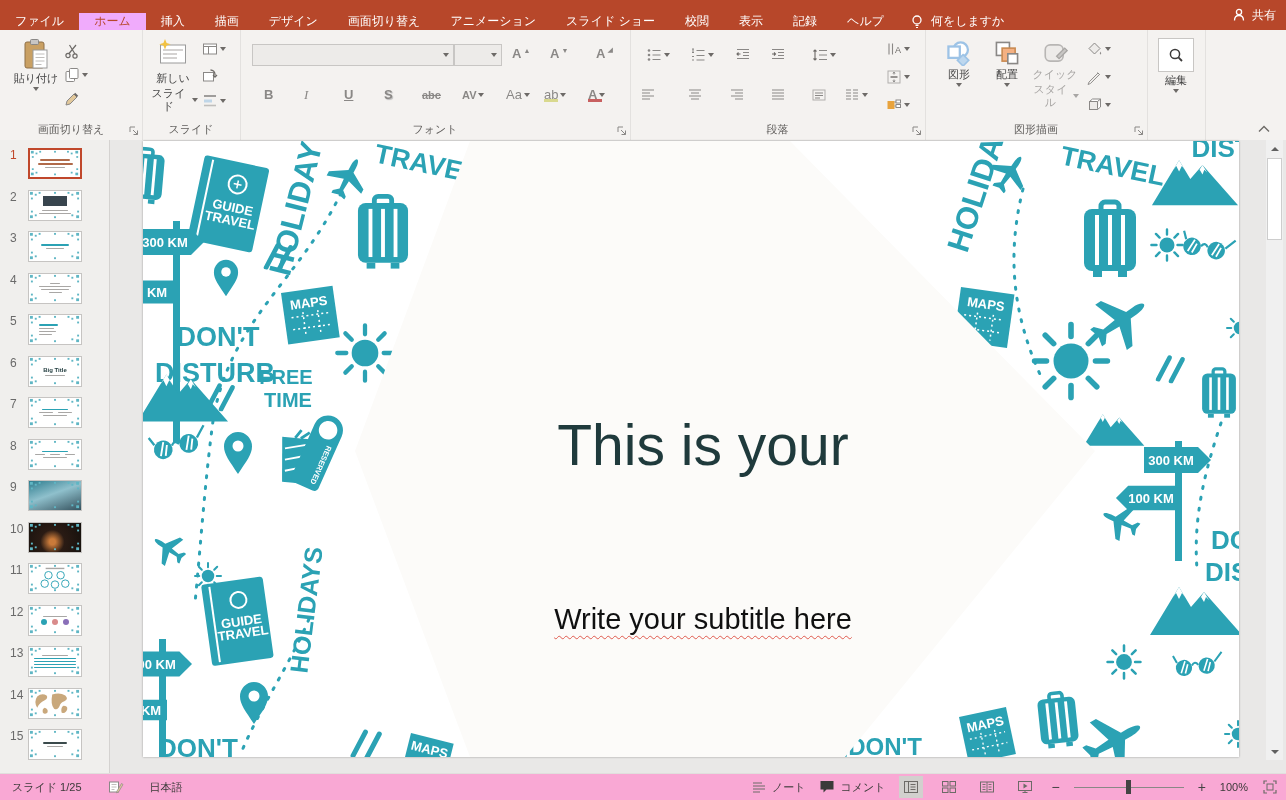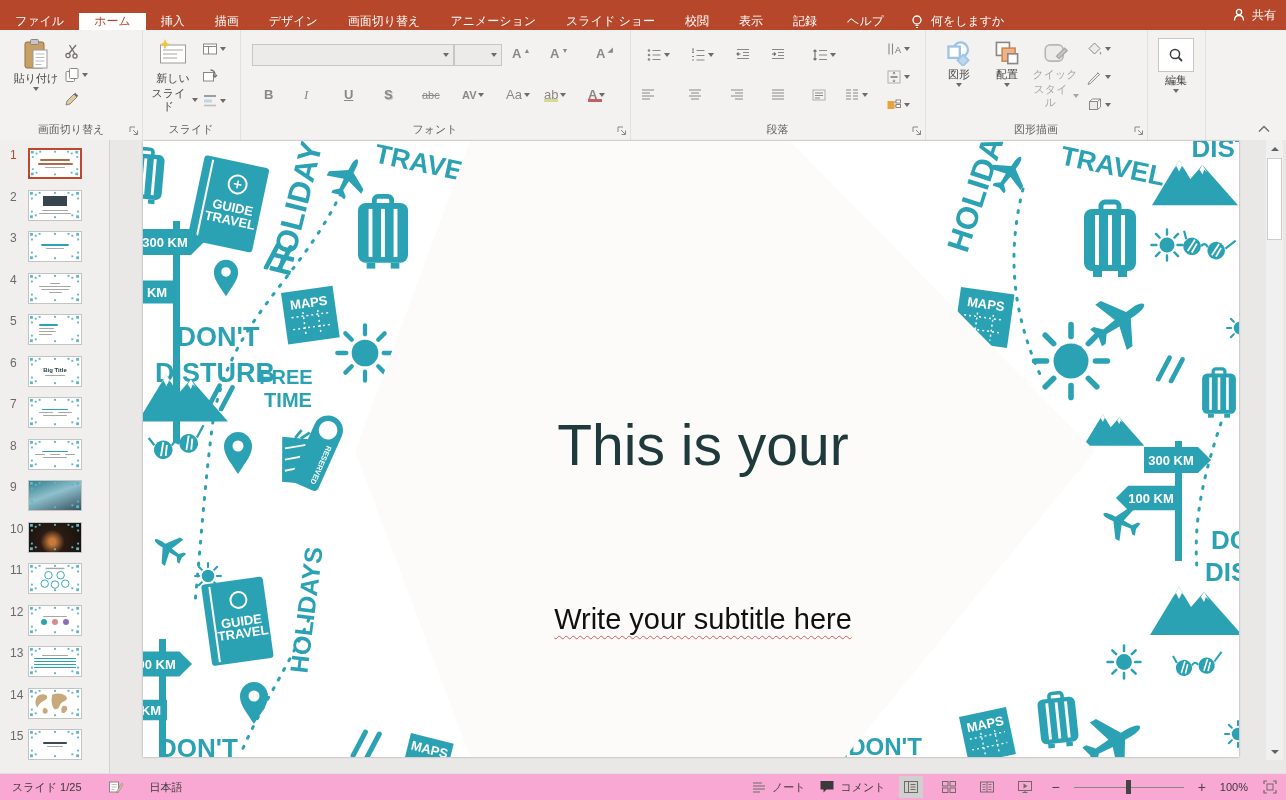--- a/index.html
+++ b/index.html
@@ -4,40 +4,40 @@
 <style>
   html,body{margin:0;padding:0;width:1286px;height:800px;overflow:hidden;
     font-family:"Liberation Sans","DejaVu Sans",sans-serif;background:#fff;
     -webkit-font-smoothing:antialiased;}
   :root{--accent:#2BA2B4;--title-c:#1F3A3C;--red:#B7472A;}
   svg{overflow:hidden;display:block}
   
   .tabbar{position:absolute;top:0;left:0;width:1286px;height:30px;background:var(--red);
     display:flex;align-items:flex-end;color:#fff;font-size:12px;}
   .tab{padding:0 15px;display:flex;align-items:center;cursor:default;white-space:nowrap}
-  .tab.sel{background:#ffffff;color:var(--red);}
+  .tab.sel{background:#f0abfc;color:var(--red);}
   .tellme{display:flex;align-items:center;gap:6px;padding:0 10px;font-size:12px}
   .share{position:absolute;right:10px;top:0;height:30px;display:flex;align-items:center;gap:5px;font-size:12px}
   
   .ribbon{position:absolute;top:30px;left:0;width:1286px;height:110px;background:#F4F2F0;
     border-bottom:1px solid #D8D6D4;font-size:11px;color:#444;}
   .grp{position:absolute;top:0;height:110px;border-right:1px solid #E3E1DF;}
   .cap{position:absolute;bottom:3px;left:0;right:0;text-align:center;color:#605E5C;font-size:11px}
   .dlg{position:absolute;right:3px;bottom:4px;width:11px;height:11px}
   .bigbtn{position:absolute;display:flex;flex-direction:column;align-items:center;gap:2px;text-align:center;line-height:13px}
   .sb{position:absolute;display:flex;align-items:center;gap:2px;height:18px}
   .car{width:0;height:0;border-left:3px solid transparent;border-right:3px solid transparent;border-top:4px solid #6d6a67;display:inline-block}
   .i16{width:16px;height:16px}
   .i32{width:32px;height:32px}
   .combo{position:absolute;background:#EDEBE9;border:1px solid #C8C6C4;height:20px;display:flex;align-items:center;justify-content:flex-end;padding-right:4px}
   .fglyph{font-size:13px;color:#8a8886;font-weight:700;line-height:18px}
   .fglyph.it{font-style:italic;font-weight:400;font-family:"Liberation Serif",serif}
   .fglyph.un{text-decoration:underline}
   .fglyph.sh{text-shadow:1px 1px 1px #bbb}
-  .fglyph.st{text-decoration:line-through;font-weight:400;font-size:11px}
+  .fglyph.st{text-decoration:line-through;font-weight:700;font-size:11px}
   .mini{font-size:7px;color:#8a8886;position:relative;top:-4px}
   .cbar{position:absolute;left:1px;bottom:0px;width:14px;height:3px}
   .collapse{position:absolute;right:14px;bottom:6px;width:16px;height:12px}
   
   .workspace{position:absolute;top:140px;left:0;width:1286px;height:633px;background:#E9E8E7}
   .thumbs{position:absolute;left:0;top:0;width:110px;height:633px;background:#F0EFED;border-right:1px solid #D4D2D0;overflow:hidden;padding-top:8px;box-sizing:border-box}
   .thumb-row{position:relative;height:31px;margin-bottom:10.5px}
   .thumb-num{position:absolute;left:10px;top:0;font-size:12px;color:#6a6a6a}
   .thumb{position:absolute;left:28px;top:0;width:54px;height:31px;background:#fff;border:1px solid #C6C4C2;box-sizing:border-box;overflow:hidden}
   .thumb-row.sel .thumb{border:2px solid #C0472B}

